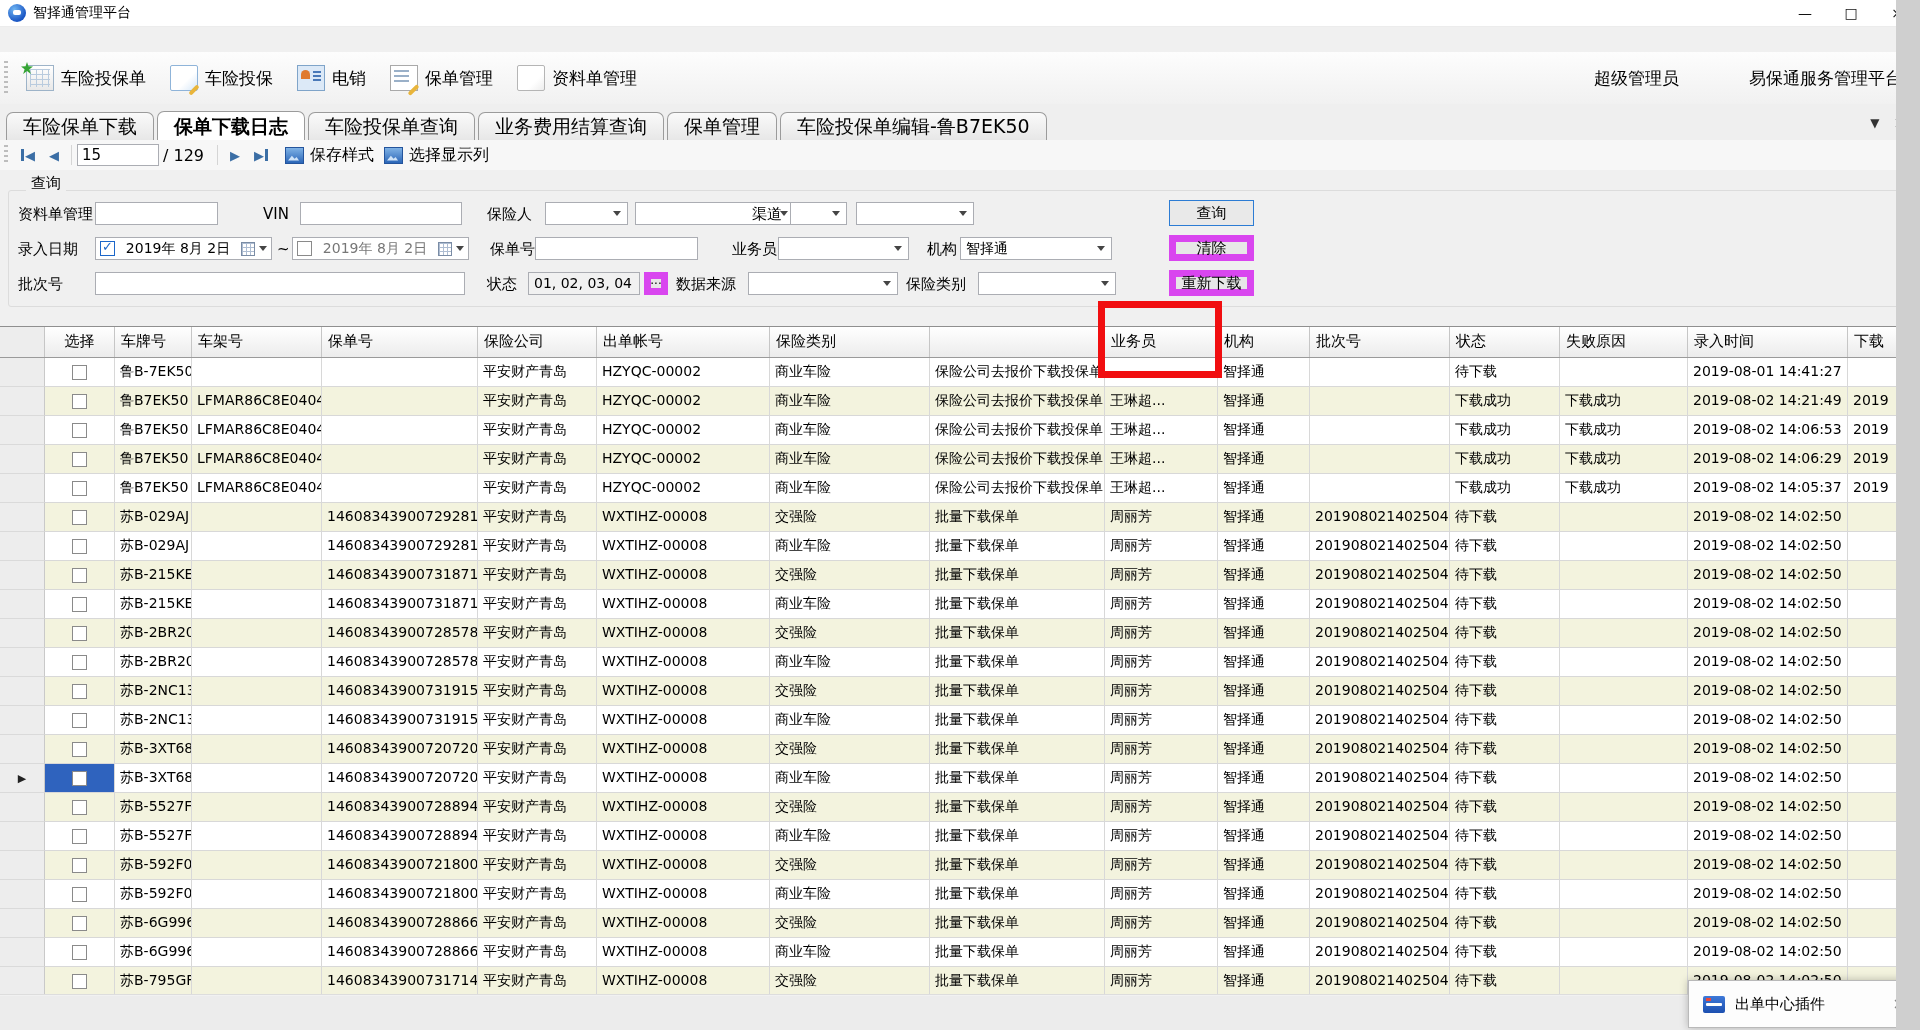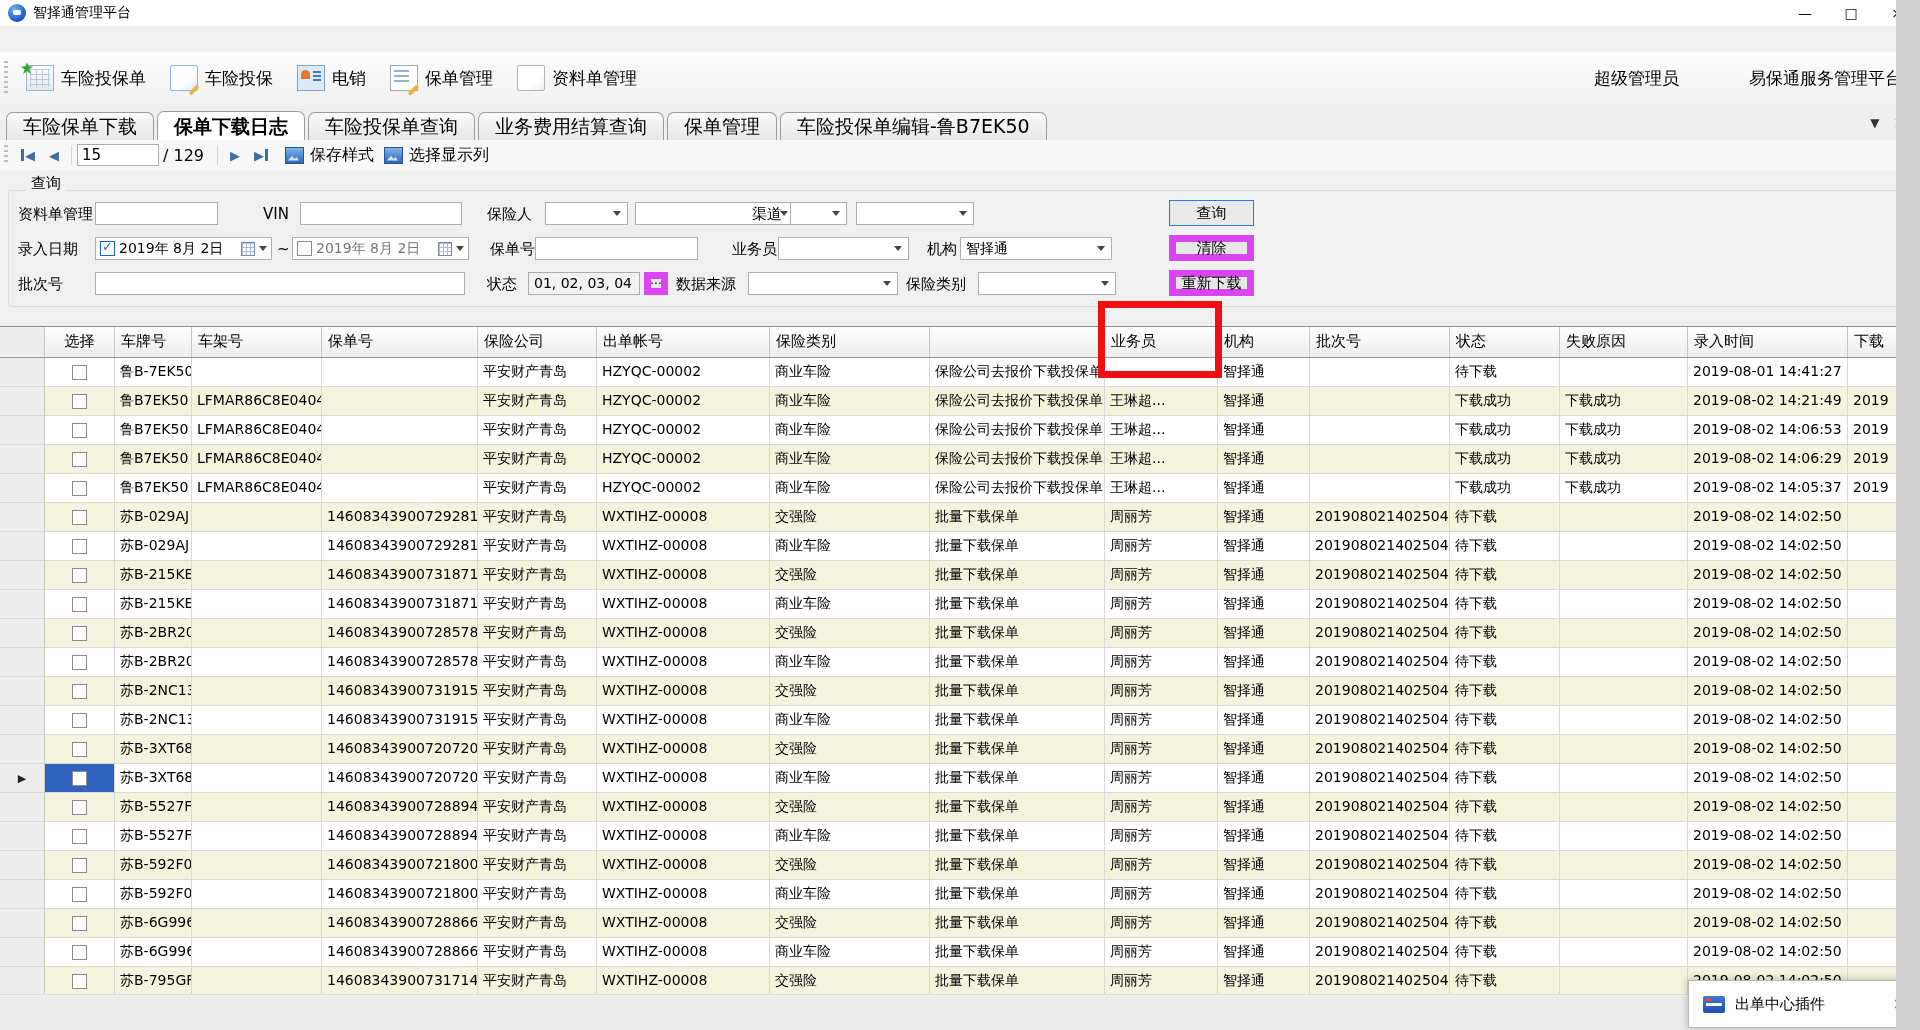--- a/index.html
+++ b/index.html
@@ -74,21 +74,21 @@
   .combo{position:absolute;height:23px;background:#FFF;border:1px solid #ABADB3;box-sizing:border-box;
          display:flex;align-items:center;}
   .combo .val{flex:1;padding-left:5px;font-size:14px;overflow:hidden;}
   .arr{width:0;height:0;border-left:4px solid transparent;border-right:4px solid transparent;
        border-top:5px solid #454545;margin-right:6px;}
   .dp{position:absolute;height:23px;background:#FFF;border:1px solid #ABADB3;box-sizing:border-box;
       display:flex;align-items:center;gap:4px;padding:0 4px;font-size:14px;}
   .dcb{width:13px;height:13px;border:1px solid #8A8A8A;background:#FFF;position:relative;flex:none;}
   .dcb.checked{border-color:#1B66C9;}
   .dcb.checked::after{content:"✓";position:absolute;left:1px;top:-3px;color:#1B66C9;font-size:13px;font-weight:bold;}
-  .dptext{flex:1;}
+  .dptext{flex:1;text-align:center;}
   .cal{width:12px;height:12px;border:1px solid #7A8CA5;background:
        repeating-linear-gradient(90deg,#AEBDD2 0 1px,transparent 1px 4px),
        repeating-linear-gradient(#AEBDD2 0 1px,transparent 1px 4px);flex:none;}
   .btn{position:absolute;height:26px;background:#E7E7E7;border:7px solid #d946ef;box-sizing:border-box;
        display:flex;align-items:center;justify-content:center;font-size:15px;}
   .btn.primary{border:1px solid #2C7CD4;background:#E9E9E9;}
   .statusbox{position:absolute;height:23px;background:#F1F1F1;border:1px solid #ABADB3;box-sizing:border-box;
              font-size:14px;line-height:21px;padding-left:5px;}
   
   .grid{position:absolute;left:0;top:326px;width:1920px;height:686px;background:#FFF;

